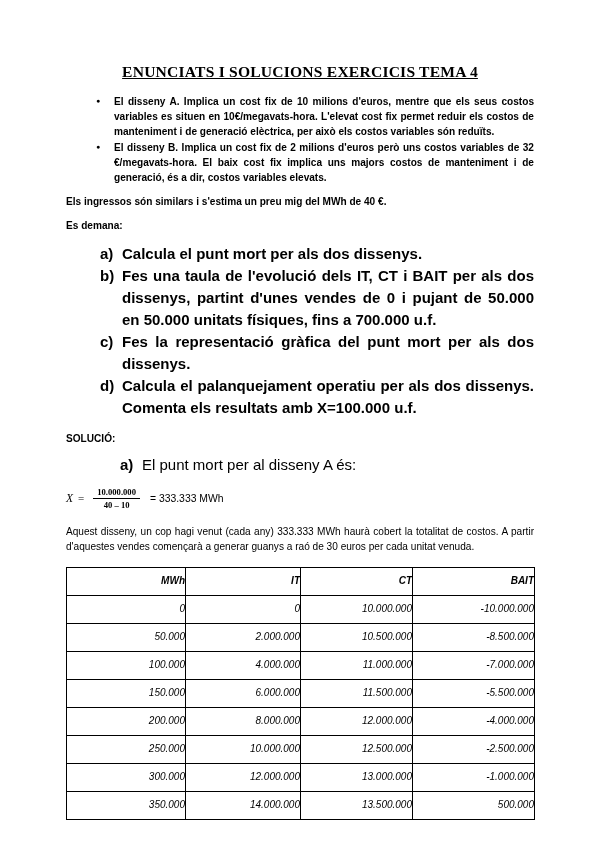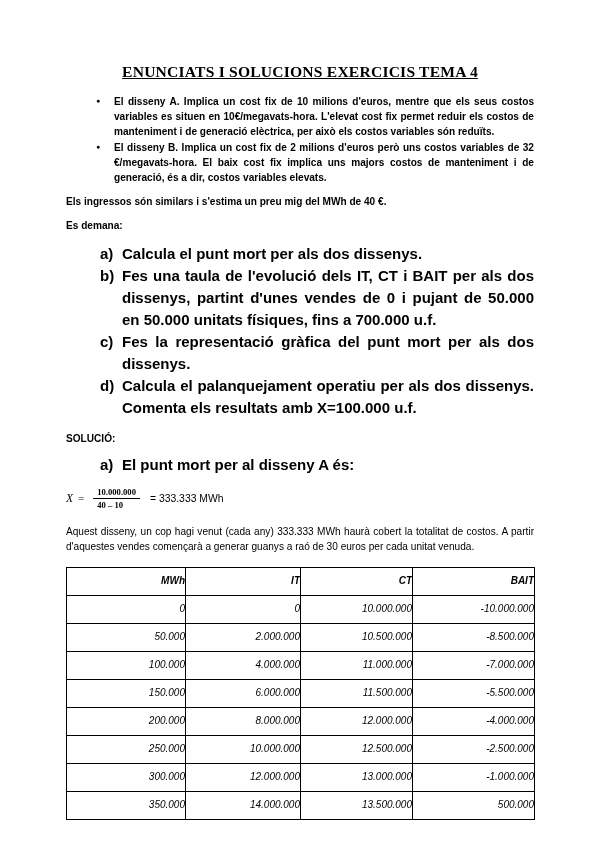--- a/index.html
+++ b/index.html
@@ -91,21 +91,22 @@
   ol.alpha > li::before {
     counter-increment: alphacount;
     content: counter(alphacount, lower-alpha) ")";
     position: absolute;
     left: -22px;
     top: 0;
     font-weight: bold;
     width: 18px;
   }
   ol.alpha.regular-text > li {
-    font-weight: bold;
+    font-weight: normal;
+    margin-left: 20px;
   }
   ol.alpha.regular-text > li::before {
     font-weight: bold;
   }
 
   
   .section-head {
     font-size: 10.1px;
     font-weight: bold;
     margin: 14px 0 10px 0;
@@ -141,20 +142,21 @@
     font-size: 8.6px;
     line-height: 1.25;
   }
   .frac .num {
     padding: 0 4px 1px 4px;
   }
   .frac .den {
     border-top: 1.3px solid #000;
     padding: 1px 4px 0 4px;
     width: 100%;
+    text-align: center;
   }
   .formula .res {
     margin-left: 6px;
     font-family: "Liberation Sans", sans-serif;
     font-size: 10.4px;
   }
 
   
   table.data-table {
     border-collapse: collapse;

